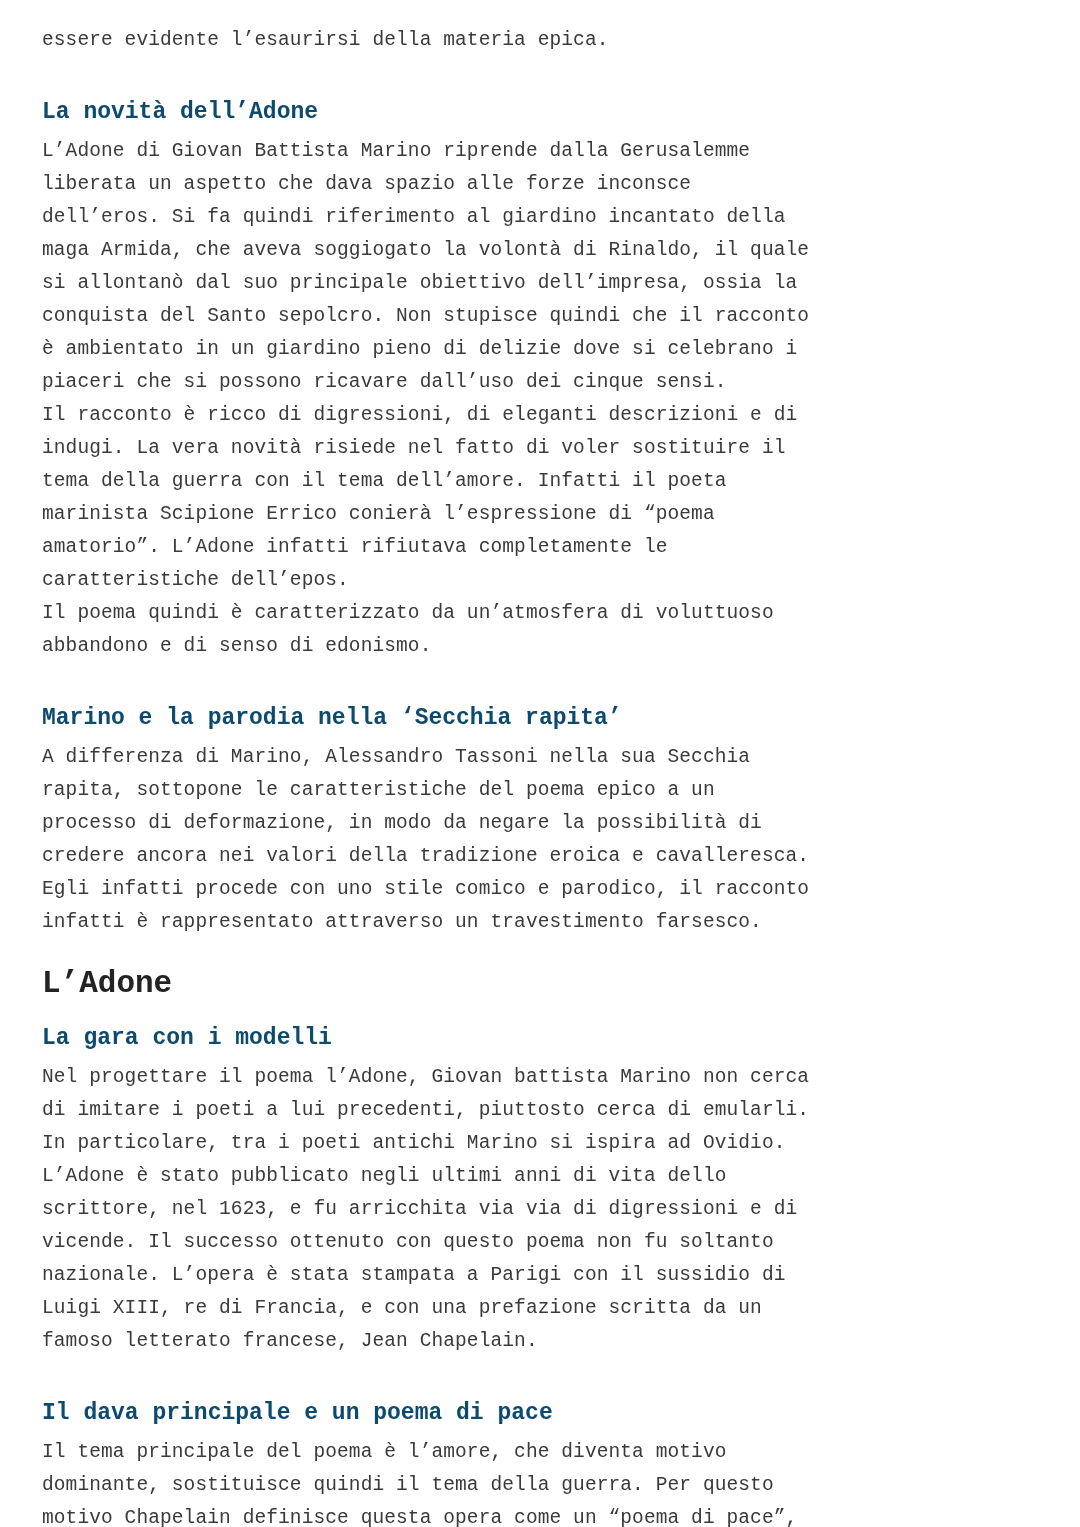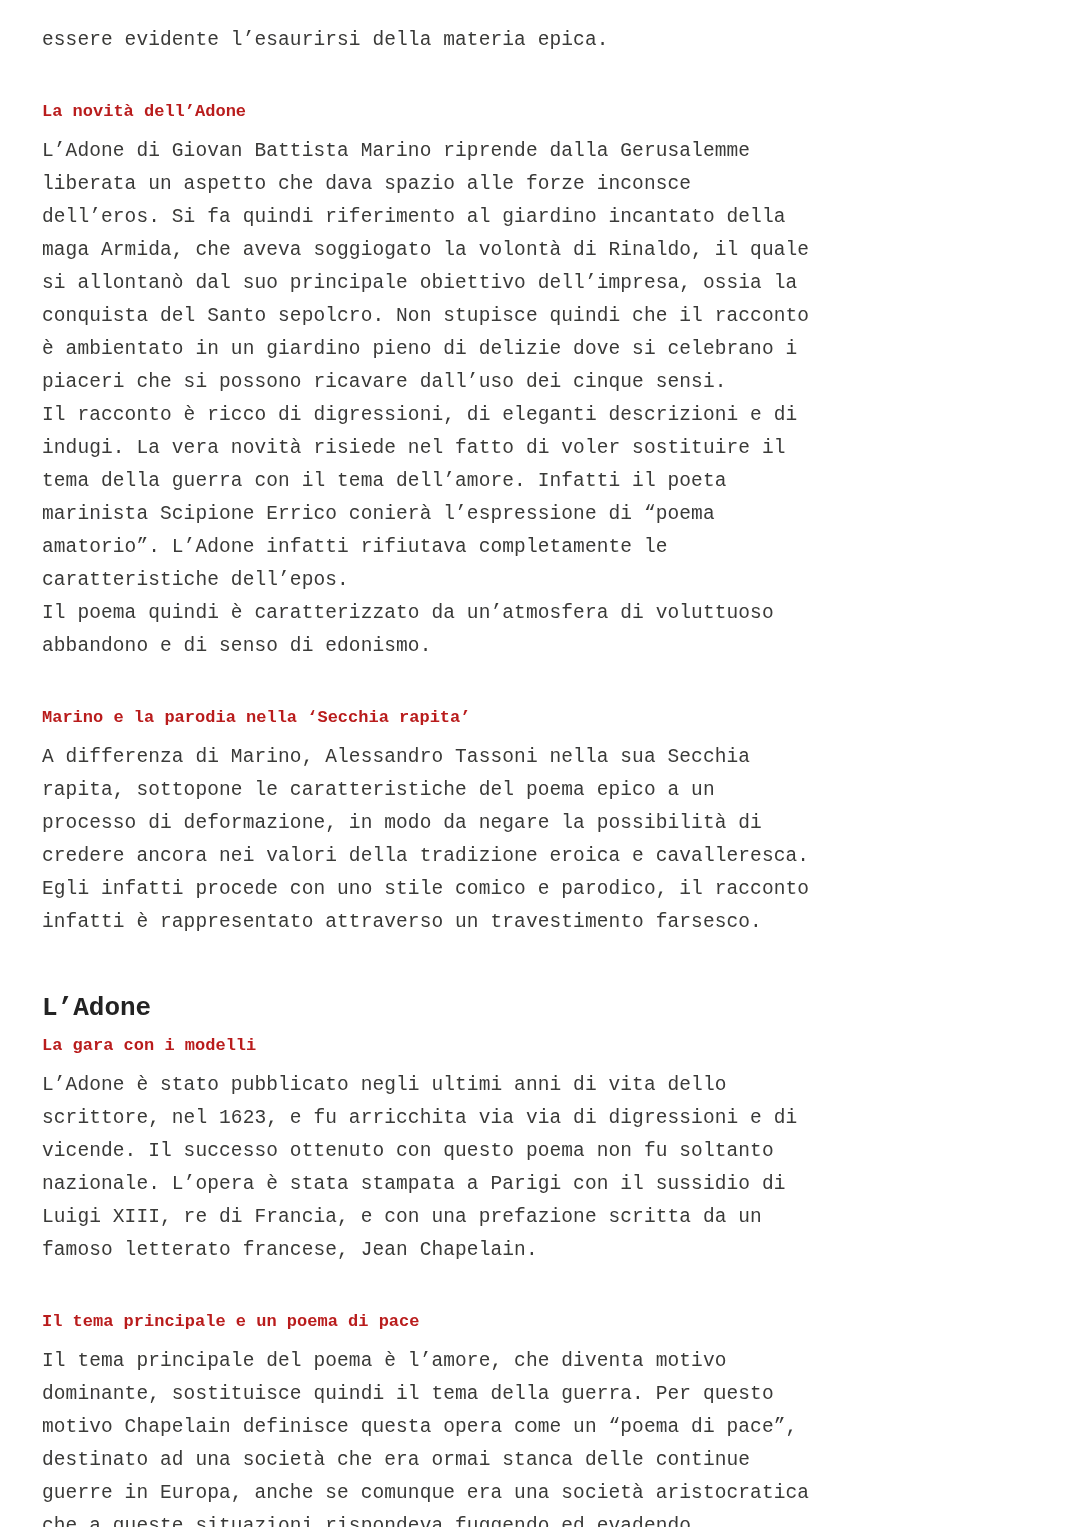--- a/index.html
+++ b/index.html
@@ -18,53 +18,54 @@
     border-radius: 13px;
   }
   .block-p {
     margin: 0;
     font-size: 19.5px;
     line-height: 33px;
     letter-spacing: 0.1px;
     color: #3a3a38;
   }
   .block-h3 {
-    font-size: 17px;
+    font-size: 23px;
     line-height: 30px;
     font-weight: 700;
-    color: #b91c1c;
+    color: #0c4a6e;
     margin: 40px 0 8px 0;
   }
   .block-h2 {
-    font-size: 26px;
+    font-size: 31px;
     line-height: 38px;
     font-weight: 700;
     color: #232323;
-    margin: 50px 0 0 0;
+    margin: 26px 0 0 0;
   }
   
   .block-h2 + .block-h3 {
-    margin-top: 4px;
+    margin-top: 20px;
   }
   
   .doc-body > :first-child {
     margin-top: 0;
   }
 </style>
 </head>
 <body>
 
 <div class="page">
   <div class="doc-body">
       <p class="block-p">essere evidente l’esaurirsi della materia epica.</p>
       <h3 class="block-h3">La novità dell’Adone</h3>
       <p class="block-p">L’Adone di Giovan Battista Marino riprende dalla Gerusalemme liberata un aspetto che dava spazio alle forze inconsce dell’eros. Si fa quindi riferimento al giardino incantato della maga Armida, che aveva soggiogato la volontà di Rinaldo, il quale si allontanò dal suo principale obiettivo dell’impresa, ossia la conquista del Santo sepolcro. Non stupisce quindi che il racconto è ambientato in un giardino pieno di delizie dove si celebrano i piaceri che si possono ricavare dall’uso dei cinque sensi.</p>
       <p class="block-p">Il racconto è ricco di digressioni, di eleganti descrizioni e di indugi. La vera novità risiede nel fatto di voler sostituire il tema della guerra con il tema dell’amore. Infatti il poeta marinista Scipione Errico conierà l’espressione di “poema amatorio”. L’Adone infatti rifiutava completamente le caratteristiche dell’epos.</p>
       <p class="block-p">Il poema quindi è caratterizzato da un’atmosfera di voluttuoso abbandono e di senso di edonismo.</p>
       <h3 class="block-h3">Marino e la parodia nella ‘Secchia rapita’</h3>
       <p class="block-p">A differenza di Marino, Alessandro Tassoni nella sua Secchia rapita, sottopone le caratteristiche del poema epico a un processo di deformazione, in modo da negare la possibilità di credere ancora nei valori della tradizione eroica e cavalleresca. Egli infatti procede con uno stile comico e parodico, il racconto infatti è rappresentato attraverso un travestimento farsesco.</p>
       <h2 class="block-h2">L’Adone</h2>
       <h3 class="block-h3">La gara con i modelli</h3>
+      <p class="block-p">Nel progettare il poema l’Adone, Giovan battista Marino non cerca di imitare i poeti a lui precedenti, piuttosto cerca di emularli. In particolare, tra i poeti antichi Marino si ispira ad Ovidio.</p>
       <p class="block-p">L’Adone è stato pubblicato negli ultimi anni di vita dello scrittore, nel 1623, e fu arricchita via via di digressioni e di vicende. Il successo ottenuto con questo poema non fu soltanto nazionale. L’opera è stata stampata a Parigi con il sussidio di Luigi XIII, re di Francia, e con una prefazione scritta da un famoso letterato francese, Jean Chapelain.</p>
-      <h3 class="block-h3">Il tema principale e un poema di pace</h3>
+      <h3 class="block-h3">Il dava principale e un poema di pace</h3>
       <p class="block-p">Il tema principale del poema è l’amore, che diventa motivo dominante, sostituisce quindi il tema della guerra. Per questo motivo Chapelain definisce questa opera come un “poema di pace”, destinato ad una società che era ormai stanca delle continue guerre in Europa, anche se comunque era una società aristocratica che a queste situazioni rispondeva fuggendo ed evadendo.</p>
     </div>
 </div>
 
 </body></html>

